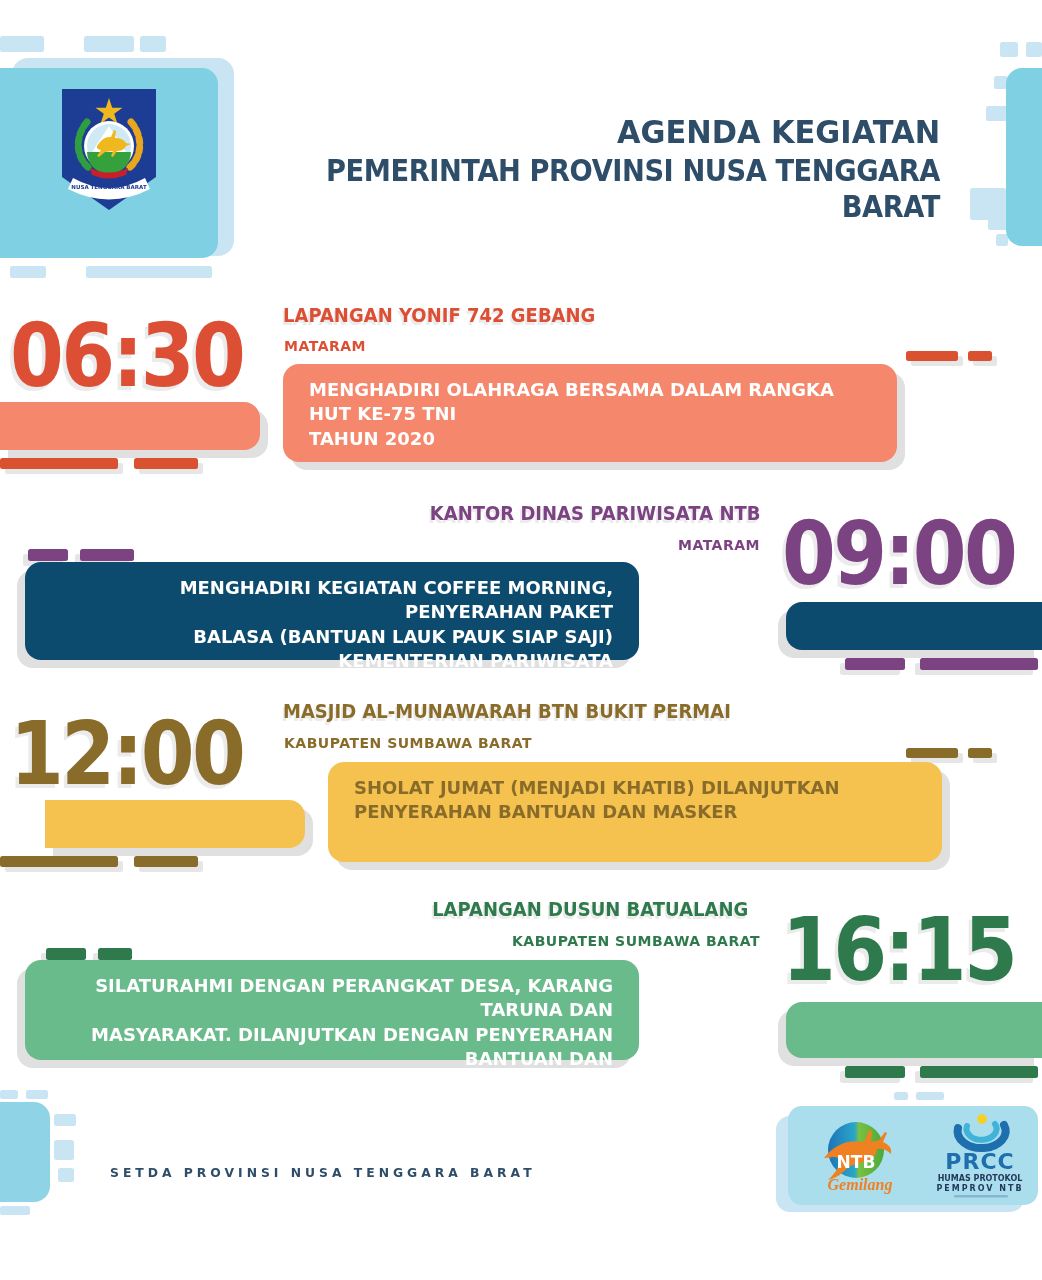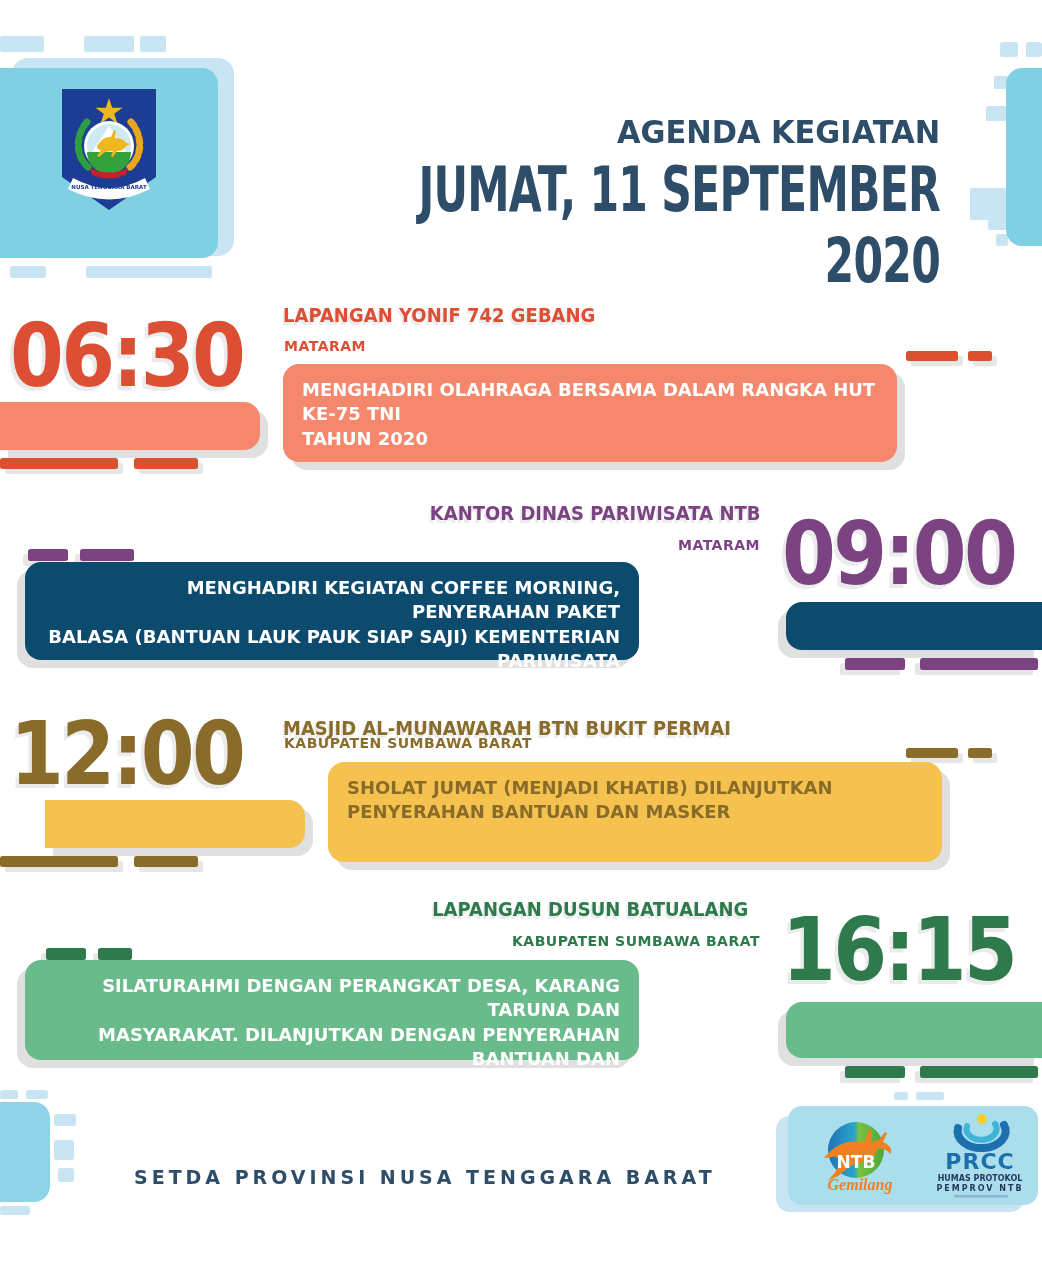--- a/index.html
+++ b/index.html
@@ -23,37 +23,37 @@
   
   .time { position:absolute; font-size:88px; font-weight:800; line-height:1; letter-spacing:-3px;
           text-shadow:-4px 4px 0 #ebebeb;text-align:right; }
   .time span { display:inline-block; transform:scaleX(.88); transform-origin:0 50%; }
   .loc { position:absolute; font-size:20px; font-weight:700; line-height:1.05; text-shadow:-2px 3px 0 #ebebeb; }
   .loc span { display:inline-block; transform:scaleX(.9); }
   .loc.l span { transform-origin:0 50%; }
   .loc.r span { transform-origin:100% 50%; }
   .city { position:absolute; font-size:14px; font-weight:700; letter-spacing:.5px; }
   .bar { position:absolute; }
-  .descbox { position:absolute; width:614px; border-radius:16px; padding:14px 19px;
+  .descbox { position:absolute; width:614px; border-radius:16px; padding:14px 26px;
              font-size:18px; font-weight:700; line-height:1.35; white-space:pre-line; }
   .sh-r { box-shadow:8px 8px 0 #e0e0e0; }
   .sh-l { box-shadow:-8px 8px 0 #e0e0e0; }
   .dsh-r { box-shadow:5px 5px 0 #e6e6e6; }
   .dsh-l { box-shadow:-5px 5px 0 #e6e6e6; }
 
   .c-orange { color:#dc4f35; } .bg-orange-l { background:#f4876c; } .bg-orange-d { background:#d9512f; }
   .c-purple { color:#7c4383; } .bg-purple-l { background:#0c4a6e; } .bg-purple-d { background:#7c4383; }
   .c-gold   { color:#8a6c2a; } .bg-gold-l   { background:#f5c24f;margin-left:45px; } .bg-gold-d   { background:#8a6c2a; }
   .c-green  { color:#2e7a4c; } .bg-green-l  { background:#69bb8b; } .bg-green-d  { background:#2e7a4c; }
   .t-white { color:#ffffff; } .ta-r { text-align:right; } .ta-l { text-align:left; }
 
   
   .f-title { position:absolute; left:108px; top:1122px; font-size:34px; font-weight:800; color:#2e4d68; }
   .f-title span { display:inline-block; transform:scaleX(.9); transform-origin:0 50%; }
-  .f-sub { position:absolute; left:110px; top:1165px; font-size:20px; font-weight:700; color:#2e4d68; letter-spacing:4.2px;margin-left:24px; }
+  .f-sub { position:absolute; left:110px; top:1165px; font-size:13px; font-weight:700; color:#2e4d68; letter-spacing:4.2px; }
   .f-sub span { display:inline-block; transform:scaleX(.95); transform-origin:0 50%; }
   .logo-card { position:absolute; left:788px; top:1106px; width:250px; height:99px; background:#abdeed; border-radius:14px; }
   .logo-card-back { position:absolute; left:776px; top:1116px; width:248px; height:96px; background:#c9e4f2; border-radius:14px; }
 </style>
 </head>
 <body>
 
 <div class="canvas">
 
   <div class="dash pale" style="left:0;top:36px;width:44px;height:16px;"></div>
@@ -84,21 +84,21 @@
   <div class="dash pale" style="left:1026px;top:42px;width:16px;height:15px;"></div>
   <div class="dash pale" style="left:994px;top:76px;width:14px;height:13px;"></div>
   <div class="dash pale" style="left:986px;top:106px;width:22px;height:15px;"></div>
   <div class="dash pale" style="left:970px;top:188px;width:36px;height:32px;"></div>
   <div class="dash pale" style="left:988px;top:206px;width:20px;height:24px;"></div>
   <div class="dash pale" style="left:996px;top:234px;width:12px;height:12px;"></div>
   <div class="abs cyan" style="left:1006px;top:68px;width:36px;height:178px;border-radius:16px 0 0 16px;"></div>
 
   <div class="hdr-block">
     <div class="hdr-line1"><span>AGENDA KEGIATAN</span></div>
-    <div class="hdr-date"><span>JUMAT, 11 SEPTEMBER 2020</span></div>
+    <div class="hdr-line2"><span>PEMERINTAH PROVINSI NUSA TENGGARA BARAT</span></div>
   </div>
 
   <div>
     <div class="time c-orange" style="left:10px;top:312px;"><span>06:30</span></div>
     <div class="bar bg-orange-l sh-r" style="left:0;top:402px;width:260px;height:48px;border-radius:0 16px 16px 0;"></div>
     <div class="dash bg-orange-d dsh-r" style="left:0;top:458px;width:118px;height:11px;"></div>
     <div class="dash bg-orange-d dsh-r" style="left:134px;top:458px;width:64px;height:11px;"></div>
     <div class="loc l c-orange" style="left:283px;top:305px;"><span>LAPANGAN YONIF 742 GEBANG</span></div>
     <div class="city c-orange" style="left:284px;top:338px;">MATARAM</div>
     <div class="dash bg-orange-d dsh-r" style="left:906px;top:351px;width:52px;height:10px;"></div>
@@ -119,21 +119,21 @@
     <div class="bar bg-purple-l sh-l" style="left:786px;top:602px;width:256px;height:48px;border-radius:16px 0 0 16px;"></div>
     <div class="dash bg-purple-d dsh-l" style="left:845px;top:658px;width:60px;height:12px;"></div>
     <div class="dash bg-purple-d dsh-l" style="left:920px;top:658px;width:118px;height:12px;"></div>
   </div>
 
   <div>
     <div class="time c-gold" style="left:10px;top:710px;"><span>12:00</span></div>
     <div class="bar bg-gold-l sh-r" style="left:0;top:800px;width:260px;height:48px;border-radius:0 16px 16px 0;"></div>
     <div class="dash bg-gold-d dsh-r" style="left:0;top:856px;width:118px;height:11px;"></div>
     <div class="dash bg-gold-d dsh-r" style="left:134px;top:856px;width:64px;height:11px;"></div>
-    <div class="loc l c-gold" style="left:283px;top:718px;"><span>MASJID AL-MUNAWARAH BTN BUKIT PERMAI</span></div>
+    <div class="loc l c-gold" style="left:283px;top:701px;"><span>MASJID AL-MUNAWARAH BTN BUKIT PERMAI</span></div>
     <div class="city c-gold" style="left:284px;top:735px;">KABUPATEN SUMBAWA BARAT</div>
     <div class="dash bg-gold-d dsh-r" style="left:906px;top:748px;width:52px;height:10px;"></div>
     <div class="dash bg-gold-d dsh-r" style="left:968px;top:748px;width:24px;height:10px;"></div>
     <div class="descbox bg-gold-l sh-r c-gold ta-l" style="left:283px;top:762px;height:100px;">SHOLAT JUMAT (MENJADI KHATIB) DILANJUTKAN
 PENYERAHAN BANTUAN DAN MASKER</div>
   </div>
 
   <div>
     <div class="loc r c-green ta-r" style="left:188px;top:899px;width:560px;"><span>LAPANGAN DUSUN BATUALANG</span></div>
     <div class="city c-green ta-r" style="left:200px;top:933px;width:560px;">KABUPATEN SUMBAWA BARAT</div>

